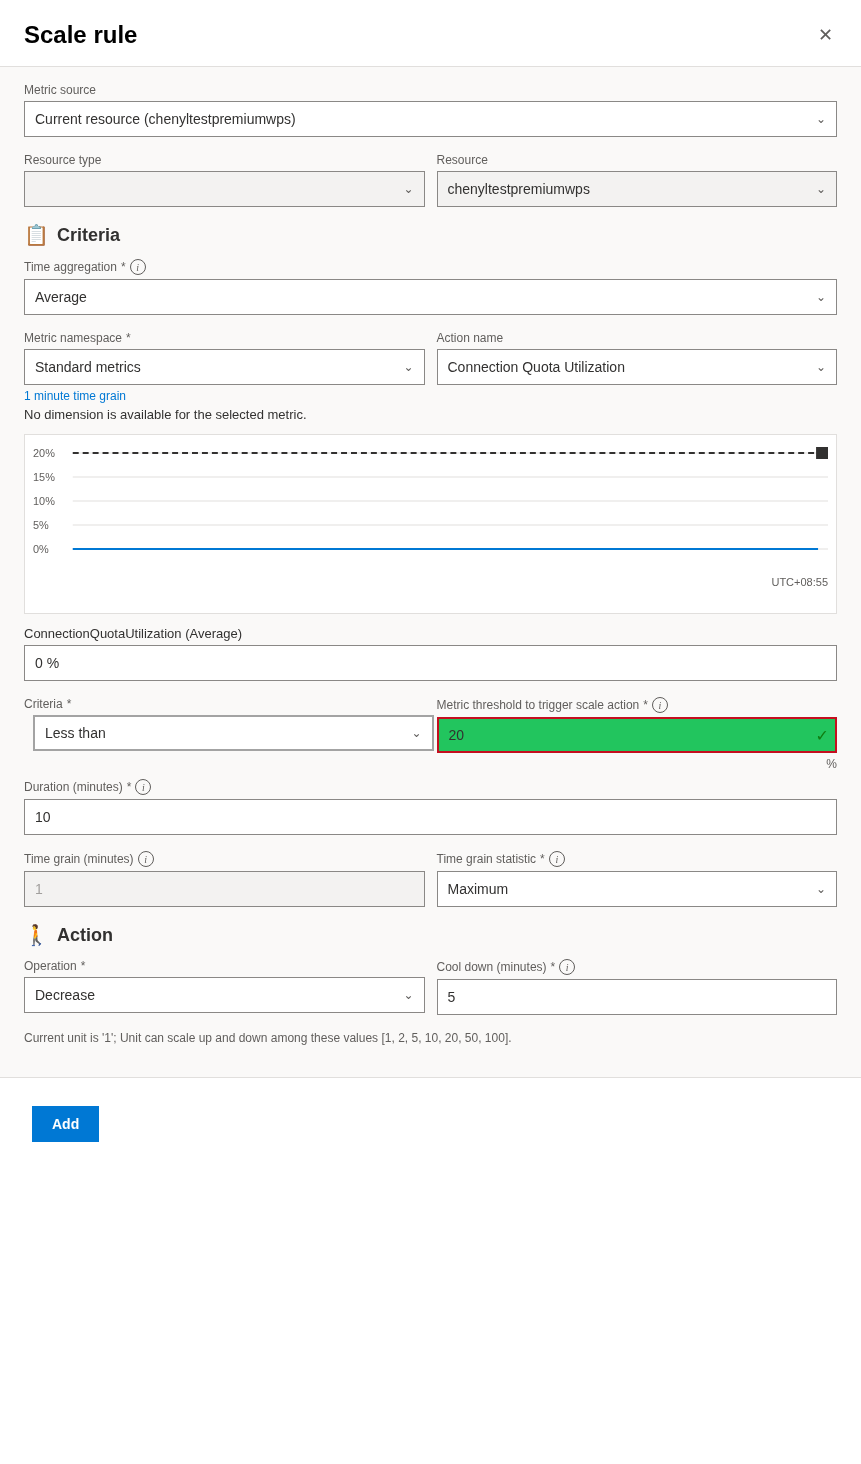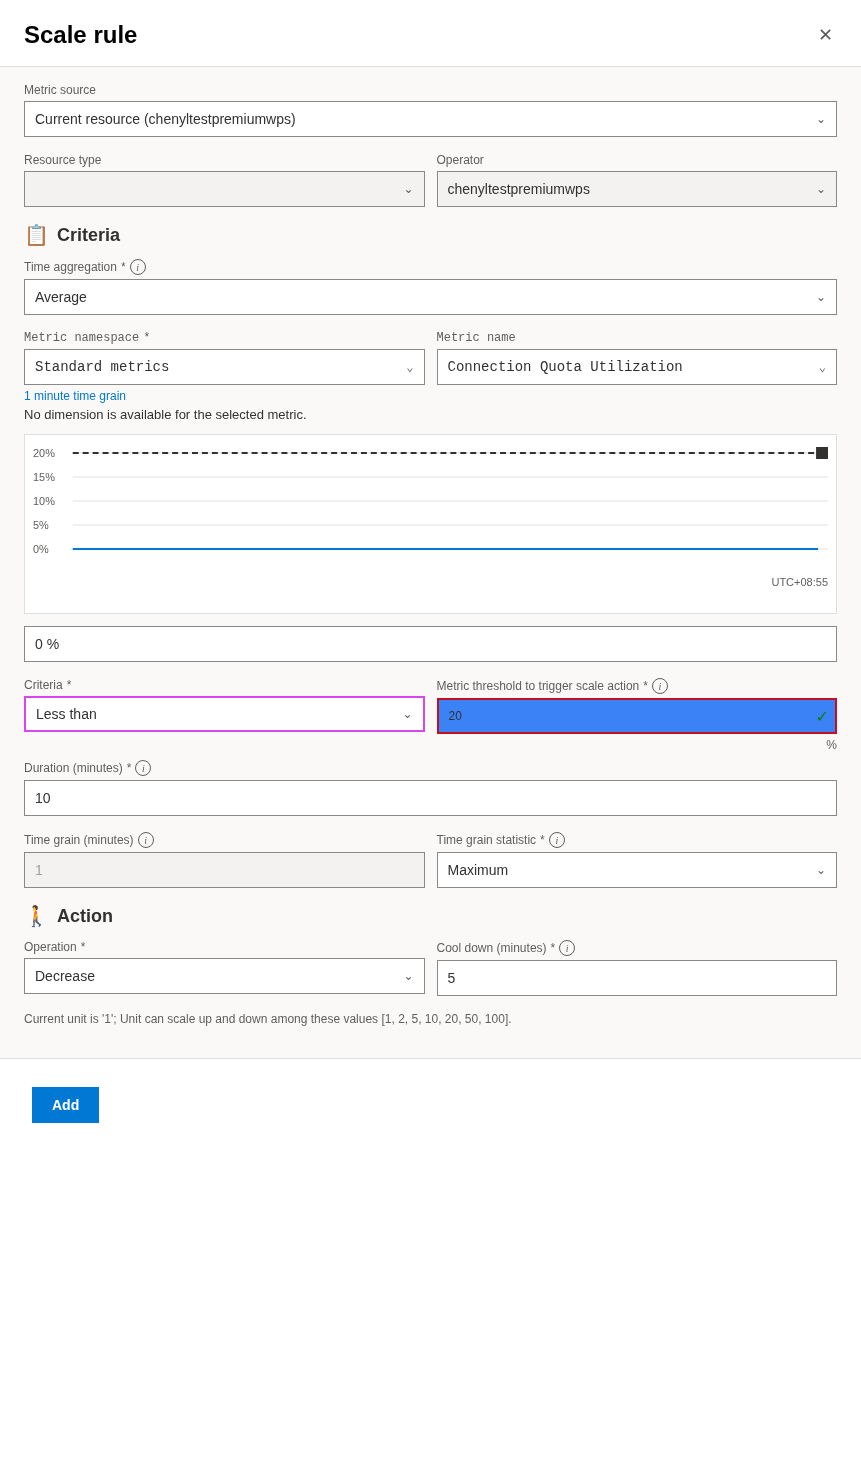--- a/index.html
+++ b/index.html
@@ -89,21 +89,20 @@
       color: #605e5c;
       cursor: pointer;
       font-style: italic;
       font-family: serif;
     }
     .metric-namespace-row {
       display: grid;
       grid-template-columns: 1fr 1fr;
       gap: 12px;
       margin-bottom: 4px;
-      font-family: Liberation Mono, monospace;
     }
     .time-grain-note {
       font-size: 12px;
       color: #0078d4;
       margin-bottom: 4px;
     }
     .no-dimension-note {
       font-size: 13px;
       color: #323130;
       margin-bottom: 12px;
@@ -149,43 +148,44 @@
       grid-template-columns: 1fr 1fr;
       gap: 12px;
       margin-bottom: 4px;
     }
     .threshold-wrapper {
       position: relative;
     }
     .threshold-input {
       width: 100%;
       border: 2px solid #c50f1f;
-      background: #3b82f6;
+      background: #22c55e;
       padding: 6px 28px 6px 10px;
-      font-size: 12px;
+      font-size: 14px;
       color: #323130;
       height: 36px;
       outline: none;
     }
     .threshold-check {
       position: absolute;
       right: 8px;
       top: 50%;
       transform: translateY(-50%);
       color: #107c10;
       font-size: 16px;
     }
     .percent-note {
       text-align: right;
       font-size: 12px;
       color: #605e5c;
       margin-bottom: 8px;
     }
     .operator-select {
-      border: 2px solid #d946ef;
+      border: 2px solid #a3a3a3;
+      margin-left: 9px;
     }
     .action-header {
       display: flex;
       align-items: center;
       gap: 8px;
       margin-bottom: 12px;
       font-size: 18px;
       font-weight: 600;
     }
     .action-icon {
@@ -250,21 +250,21 @@
 
     <div class="two-col">
       <div>
         <div class="section-label">Resource type</div>
         <div class="select-field disabled" style="background:#f3f2f1; color:#a19f9d;">
           <span></span>
           <span class="chevron">⌄</span>
         </div>
       </div>
       <div>
-        <div class="section-label">Operator</div>
+        <div class="section-label">Resource</div>
         <div class="select-field" style="background:#f3f2f1;">
           <span>chenyltestpremiumwps</span>
           <span class="chevron">⌄</span>
         </div>
       </div>
     </div>
 
     <div class="criteria-header">
       <span class="criteria-icon">📋</span>
       <span>Criteria</span>
@@ -287,21 +287,21 @@
         <div class="section-label">
           <span>Metric namespace</span>
           <span class="required"> *</span>
         </div>
         <div class="select-field">
           <span>Standard metrics</span>
           <span class="chevron">⌄</span>
         </div>
       </div>
       <div>
-        <div class="section-label">Metric name</div>
+        <div class="section-label">Action name</div>
         <div class="select-field">
           <span>Connection Quota Utilization</span>
           <span class="chevron">⌄</span>
         </div>
       </div>
     </div>
 
     <div class="time-grain-note">1 minute time grain</div>
 
     <div class="no-dimension-note">No dimension is available for the selected metric.</div>
@@ -324,20 +324,21 @@
         <line x1="40" y1="10" x2="790" y2="10" stroke="#323130" stroke-width="2" stroke-dasharray="6,4"></line>
 
         <line x1="40" y1="106" x2="790" y2="106" stroke="#0078d4" stroke-width="2"></line>
 
         <rect x="788" y="4" width="12" height="12" fill="#323130"></rect>
       </svg>
       <div class="chart-utc">UTC+08:55</div>
     </div>
 
     <div class="section">
+      <div class="metric-value-label">ConnectionQuotaUtilization (Average)</div>
       <input class="text-input" type="text" readonly="" value="0 %" style="">
     </div>
 
     <div class="operator-row">
       <div>
         <div class="section-label">
           <span>Criteria</span>
           <span class="required"> *</span>
         </div>
         <div class="select-field operator-select">

